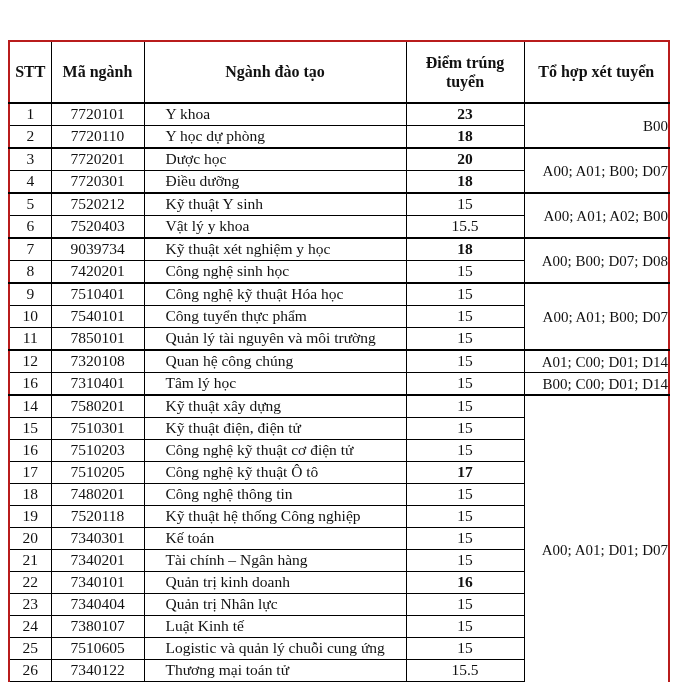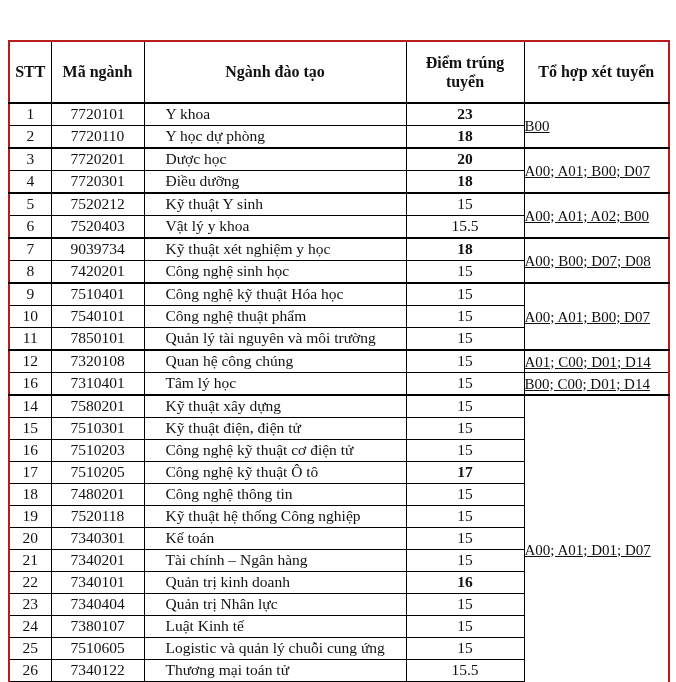--- a/index.html
+++ b/index.html
@@ -33,21 +33,21 @@
   tbody td {
     height: 21px;
     font-size: 15.5px;
     line-height: 1.2;
     vertical-align: middle;
   }
   td.stt   { text-align: center; }
   td.code  { text-align: center; font-family: Liberation Serif, serif; }
   td.major { text-align: left; padding-left: 21px; }
   td.score { text-align: center; }
-  td.combo { text-align: left; font-size: 15px; white-space: normal; text-decoration: underline; }
+  td.combo { text-align: right; font-size: 15px; white-space: normal; }
   tr.group-end > td { border-bottom: 2px solid #000; }
   td.thick-bottom { border-bottom: 2px solid #000; }
   .bold { font-weight: bold; }
 </style>
 </head>
 <body>
 
 <div class="page">
   <table class="adm">
     <colgroup>
@@ -122,21 +122,21 @@
         <tr>
           <td class="stt">9</td>
           <td class="code">7510401</td>
           <td class="major">Công nghệ kỹ thuật Hóa học</td>
           <td class="score">15</td>
           <td class="combo thick-bottom" rowspan="3">A00; A01; B00; D07</td>
         </tr>
         <tr>
           <td class="stt">10</td>
           <td class="code">7540101</td>
-          <td class="major">Công nghệ thuật phẩm</td>
+          <td class="major">Công tuyển thực phẩm</td>
           <td class="score">15</td>
         </tr>
         <tr class="group-end">
           <td class="stt">11</td>
           <td class="code">7850101</td>
           <td class="major">Quản lý tài nguyên và môi trường</td>
           <td class="score">15</td>
         </tr>
         <tr>
           <td class="stt">12</td>

